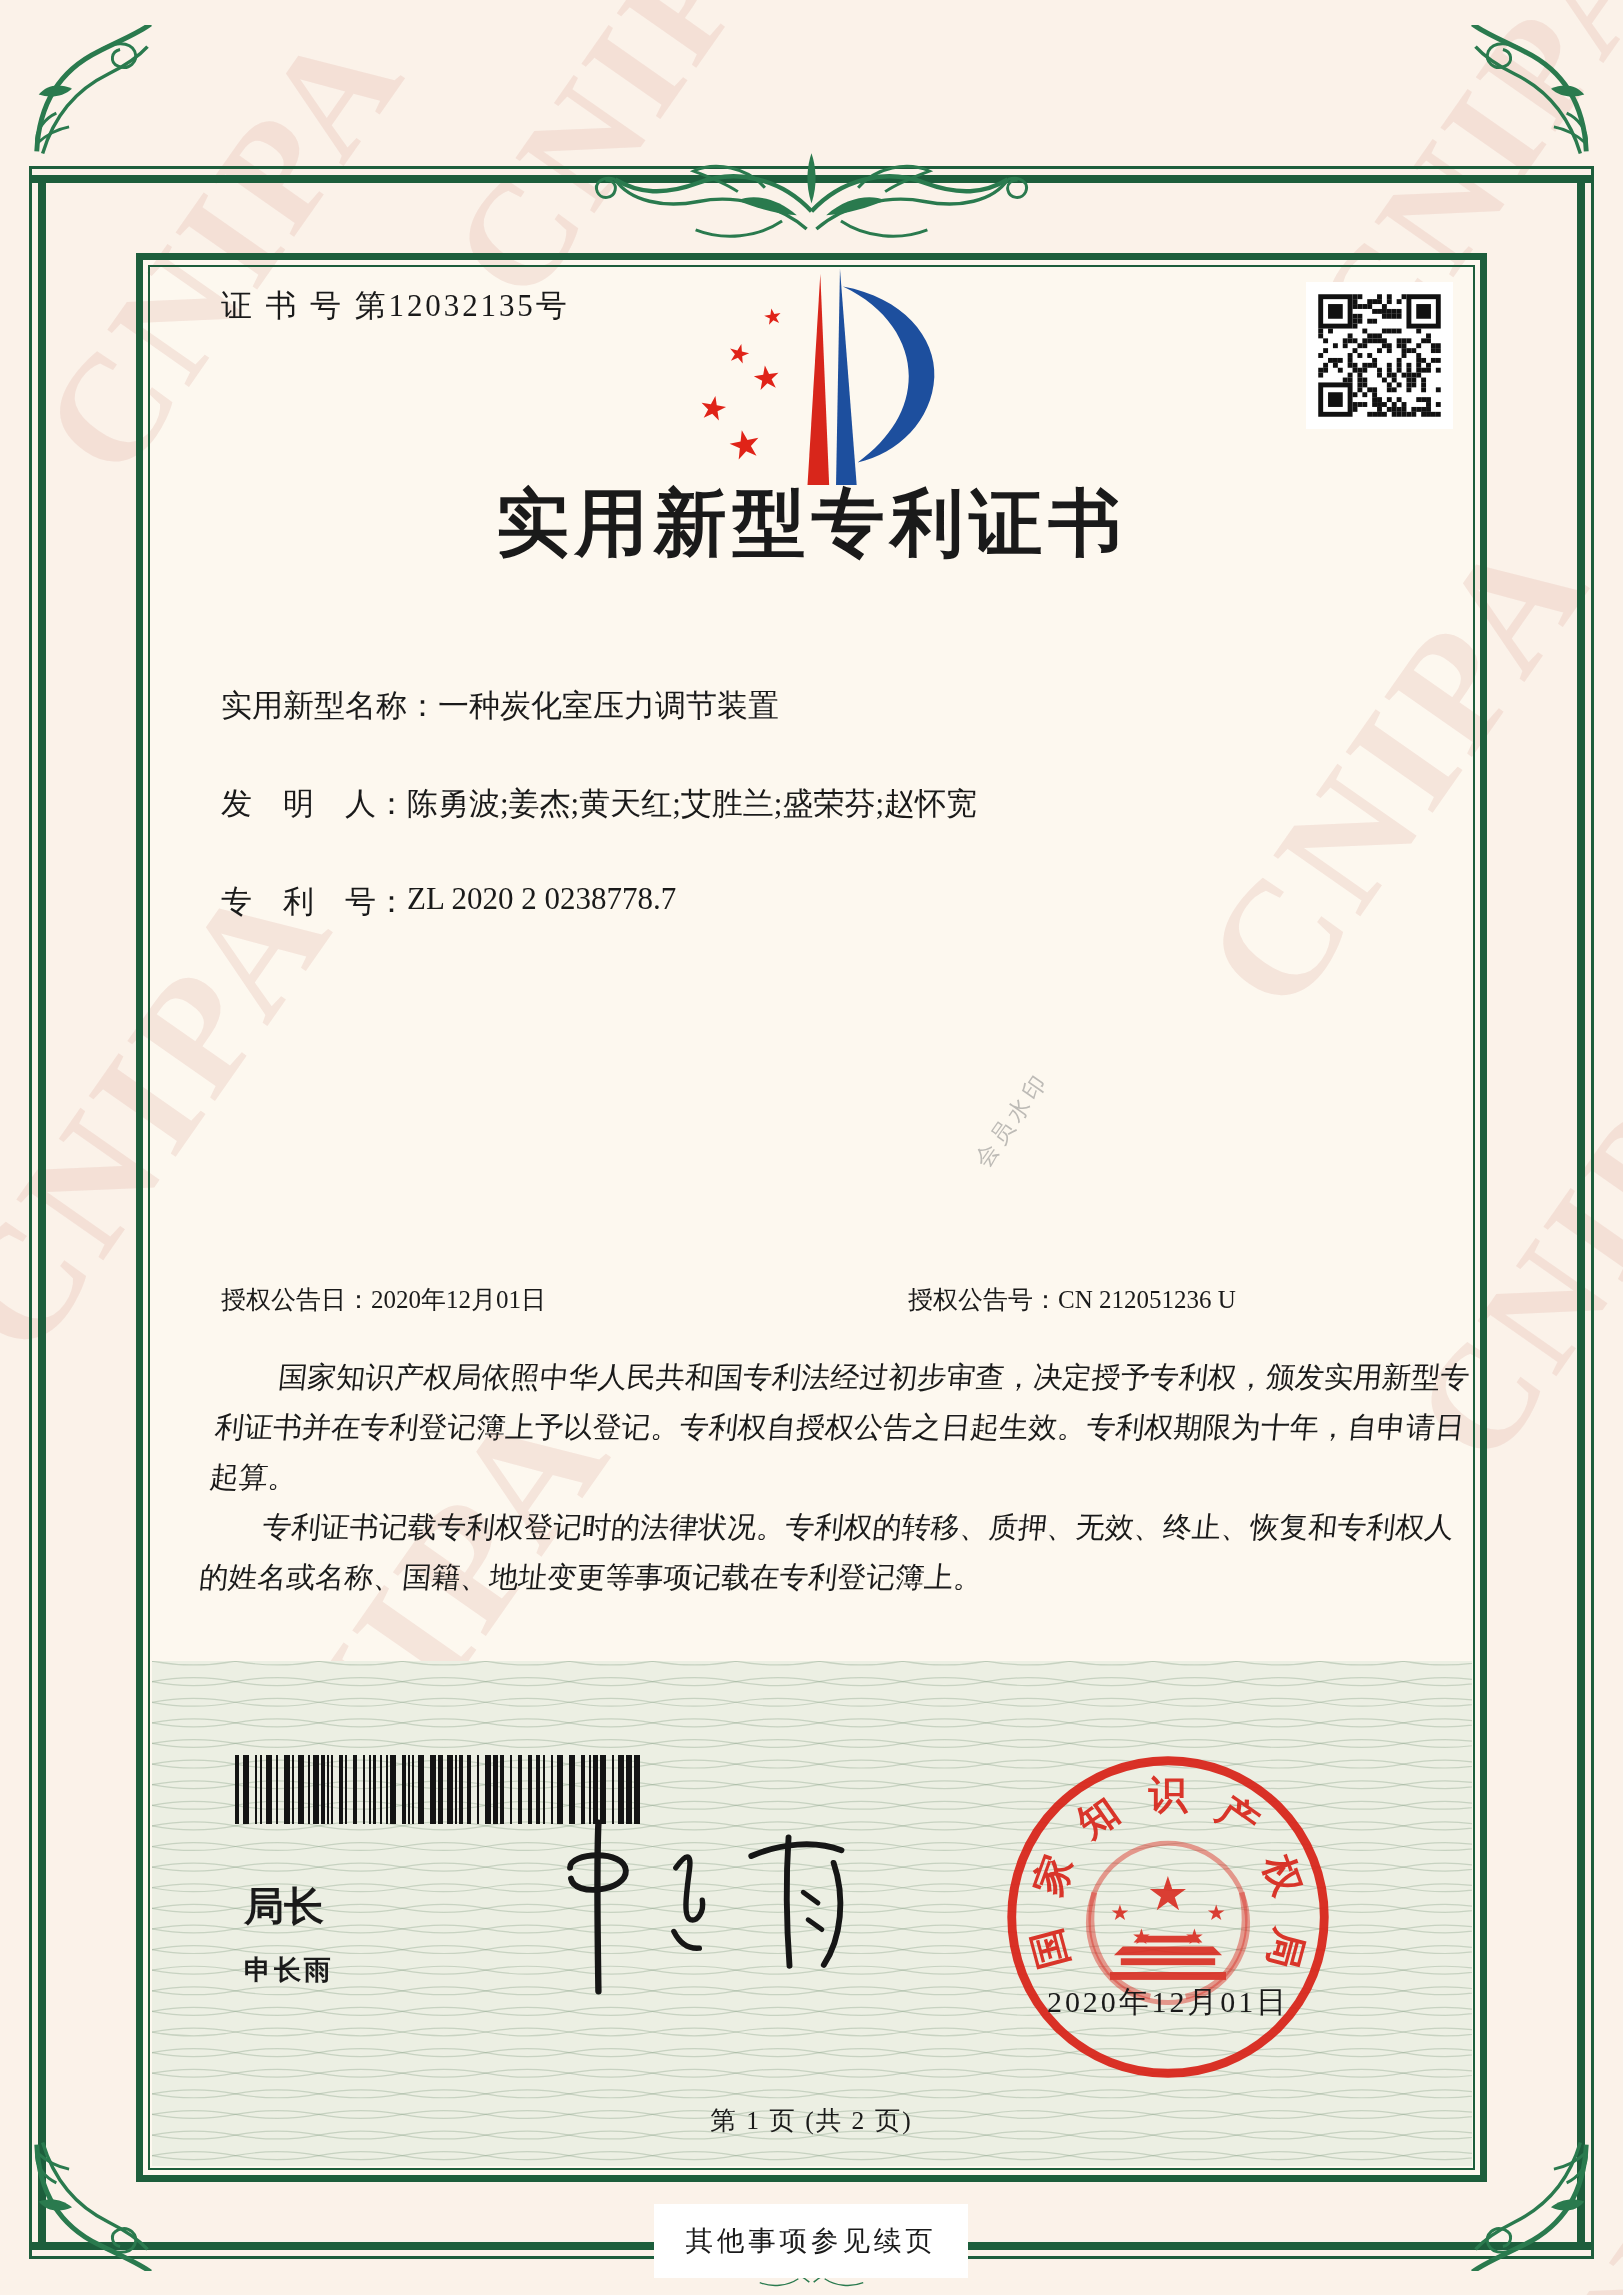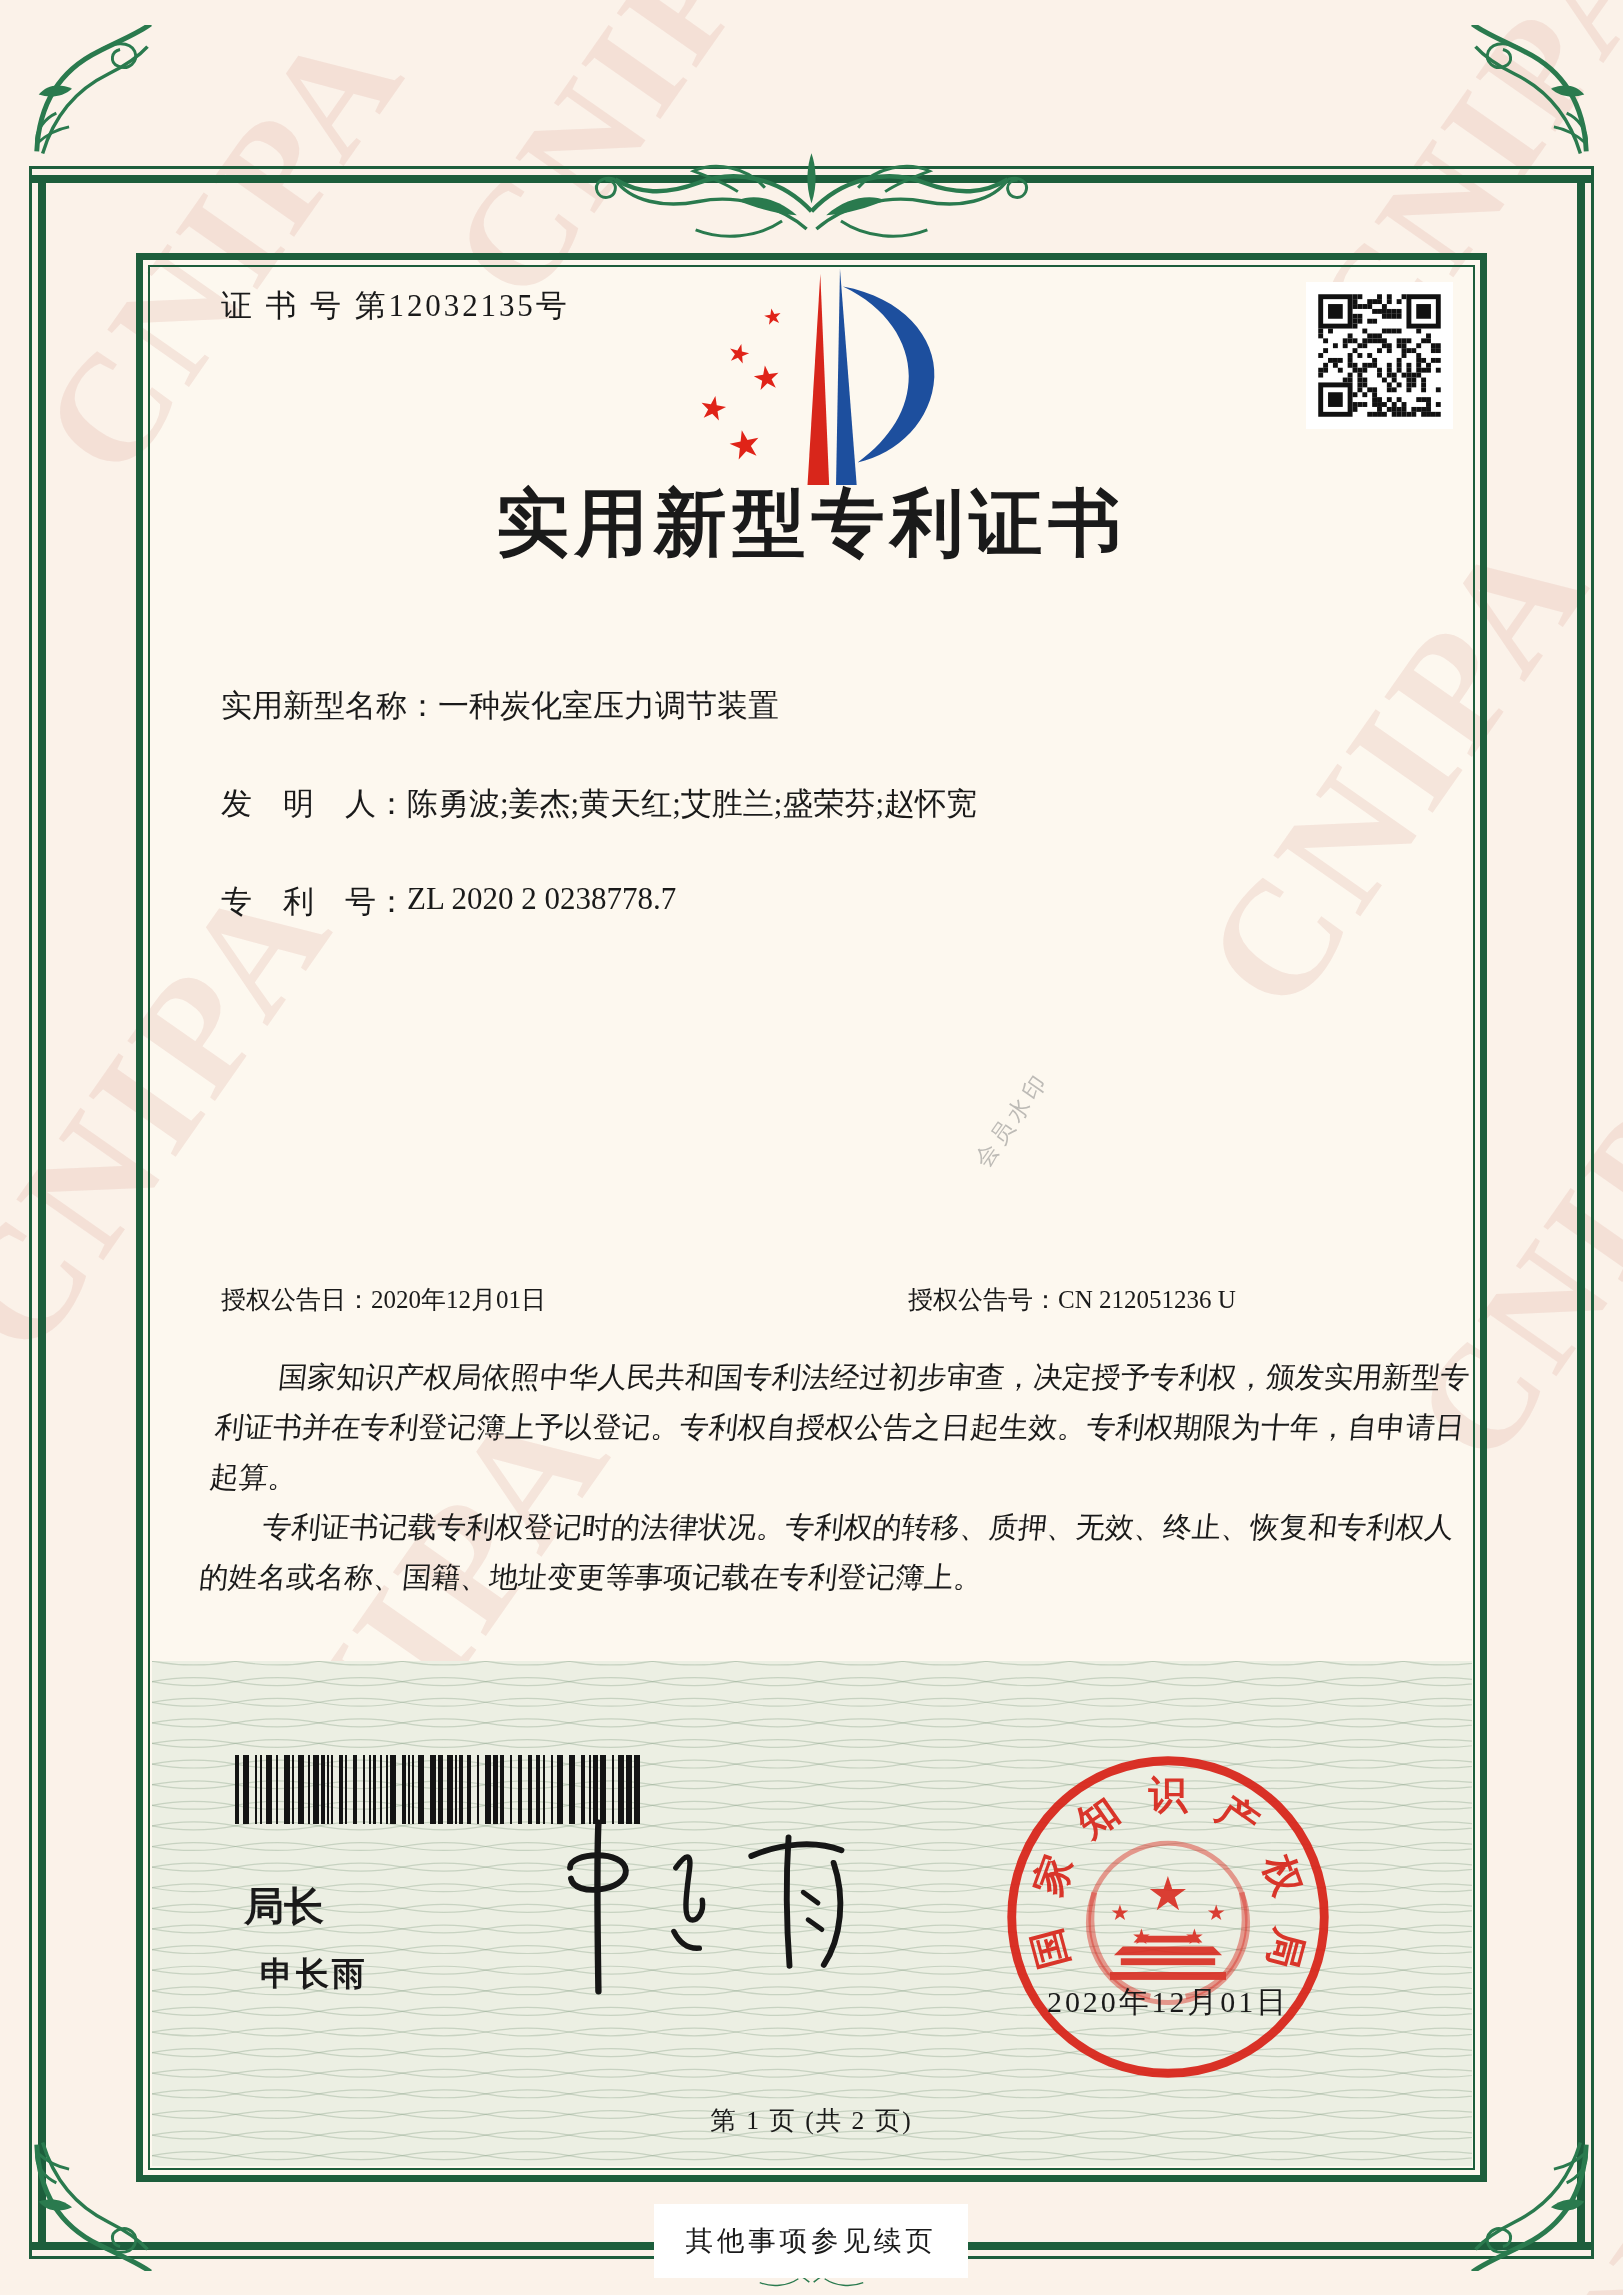--- a/index.html
+++ b/index.html
@@ -27,21 +27,21 @@
   .flabel{display:inline-block;white-space:pre;}
   .fvalue{display:inline-block;white-space:pre;vertical-align:top;}
   #grant-row{left:221px;top:1283px;font-size:25px;white-space:nowrap;}
   #grant-no{position:absolute;left:687px;top:0;white-space:nowrap;}
   #paragraphs{left:210px;top:1352px;width:1249px;font-size:29px;line-height:50px;
       text-align:justify;transform:skewX(-6deg);}
   #paragraphs p{margin:0;text-indent:2em;}
   #barcode{left:235px;top:1755px;width:415px;height:69px;font-size:0;}
   #barcode span{display:inline-block;height:69px;background:#141414;}
   #signer-title{left:244px;top:1879px;font-size:40px;font-weight:bold;font-family:"Liberation Sans",sans-serif;}
-  #signer-name{left:244px;top:1952px;font-size:33px;font-weight:bold;font-family:"Liberation Sans",sans-serif;letter-spacing:2.9px;margin-left:16px;}
+  #signer-name{left:244px;top:1952px;font-size:27px;font-weight:bold;font-family:"Liberation Sans",sans-serif;letter-spacing:2.9px;}
   #signature-svg{left:496px;top:1809px;}
   #seal-svg{left:996px;top:1745px;}
   #seal-box{position:absolute;left:996px;top:1745px;width:344px;height:344px;z-index:6;pointer-events:none;}
   .seal-ch{position:absolute;left:50%;top:50%;font-size:39px;font-weight:bold;color:#d8261b;opacity:.92;
       font-family:"Liberation Serif",serif;}
   #seal-date{left:996px;top:1982px;width:344px;text-align:center;font-size:30px;letter-spacing:2.9px;z-index:7;}
   #page-info{left:0;right:0;top:2103px;text-align:center;font-size:25.5px;letter-spacing:2px;}
   #note-box{left:654px;top:2204px;width:314px;height:74px;background:#ffffff;z-index:6;
       text-align:center;line-height:74px;font-size:27.5px;letter-spacing:3.9px;}
   #qr-wrap{left:1306px;top:282px;width:147px;height:147px;background:#ffffff;z-index:5;}

